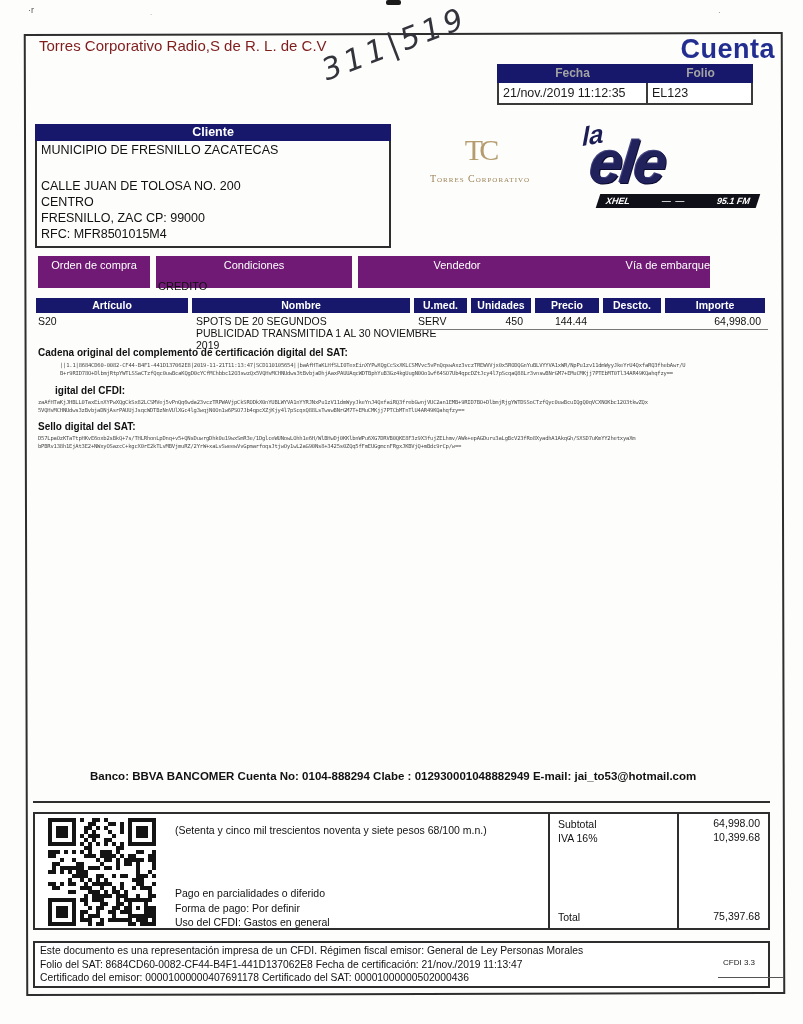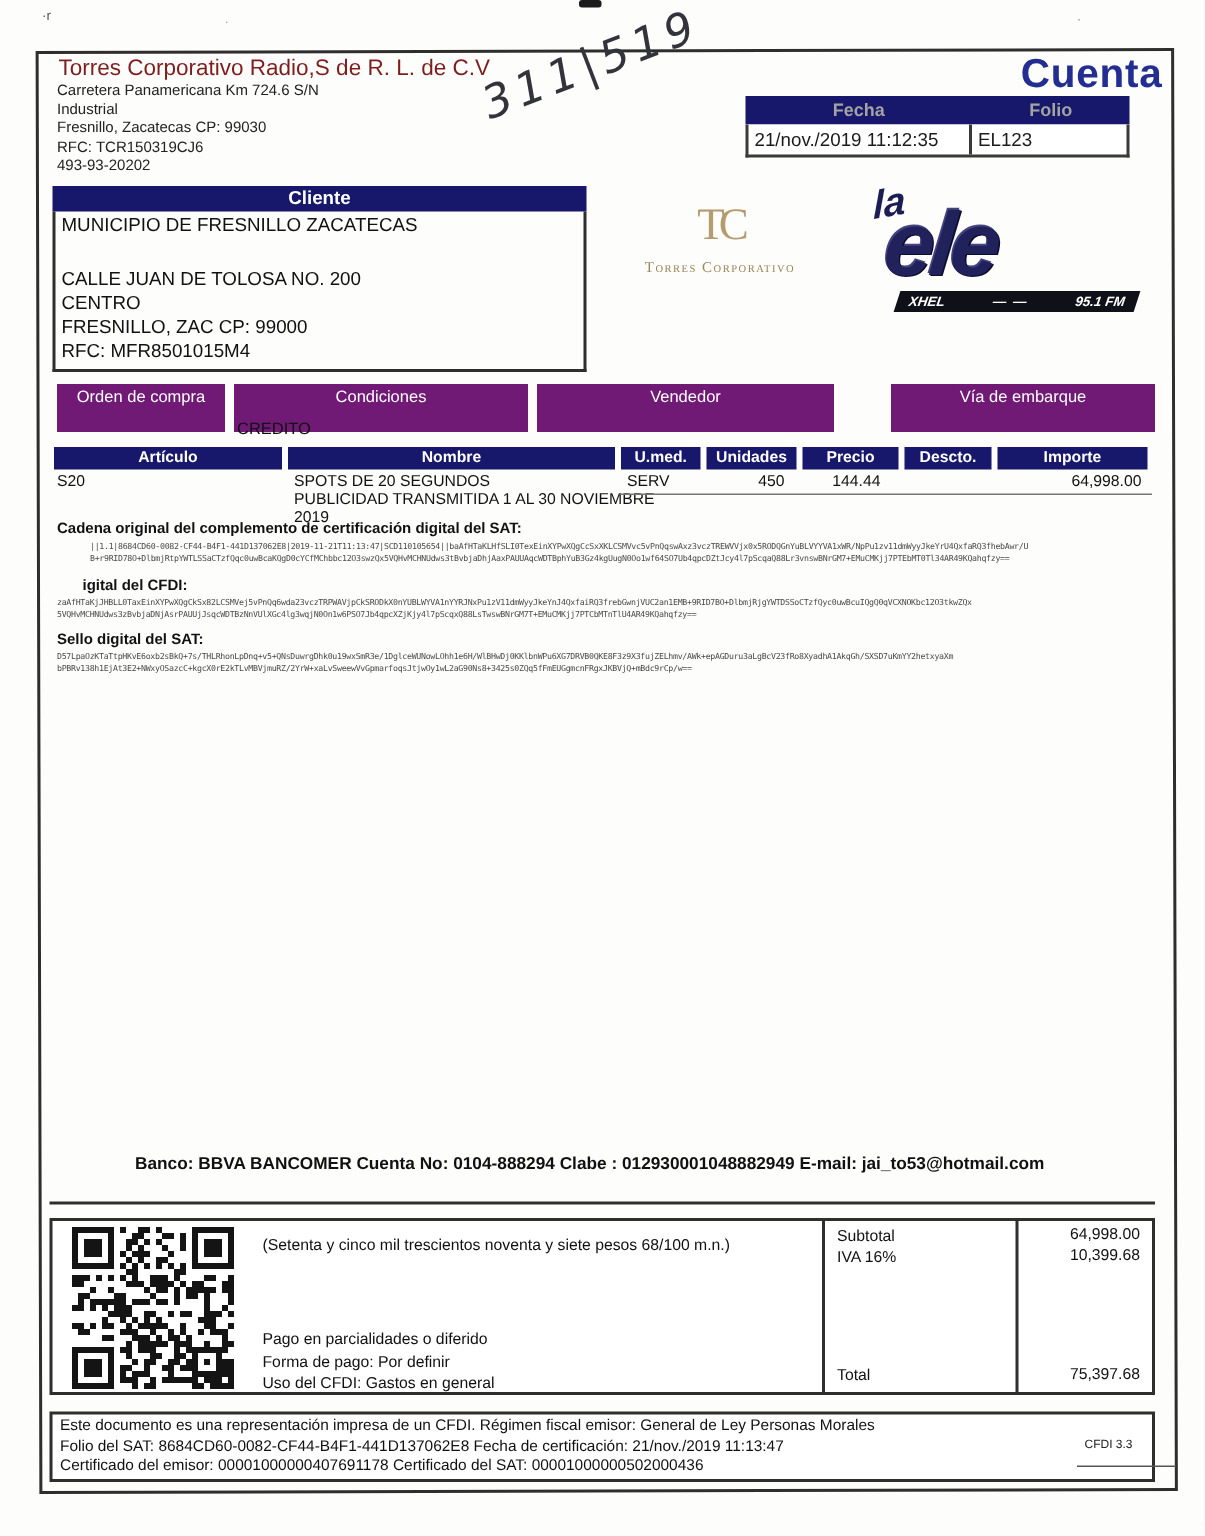--- a/index.html
+++ b/index.html
@@ -99,27 +99,20 @@
 <div class="page">
 
   <div class="abs sheet-border"></div>
 
   <div class="abs blob-top"></div>
   <div class="abs mark-tl">·r</div>
   <div class="abs mark-l2">.</div>
   <div class="abs mark-tr">·</div>
 
   <div class="abs emitter-name">Torres Corporativo Radio,S de R. L. de C.V</div>
-  <div class="abs emitter-lines">
-    <div>Carretera Panamericana Km 724.6 S/N</div>
-    <div>Industrial</div>
-    <div>Fresnillo, Zacatecas CP: 99030</div>
-    <div>RFC: TCR150319CJ6</div>
-    <div>493-93-20202</div>
-  </div>
 
   <div class="abs handwriting">311|519</div>
 
   <div class="abs factura-title">Cuenta</div>
   <div class="abs ff-table">
     <div class="ff-head">
       <div class="c1">Fecha</div>
       <div class="c2">Folio</div>
     </div>
     <div class="ff-vals">
@@ -150,21 +143,21 @@
     <div class="laele-band">
       <span>XHEL</span>
       <span class="laele-dashes">— —</span>
       <span>95.1 FM</span>
     </div>
   </div>
 
   <div class="abs obar" style="left:38px;width:112px;">Orden de compra</div>
   <div class="abs obar" style="left:156px;width:196px;">Condiciones</div>
   <div class="abs obar" style="left:358px;width:198px;">Vendedor</div>
-  <div class="abs obar" style="left:594px;width:176px;">Vía de embarque</div>
+  <div class="abs obar" style="left:534px;width:176px;text-align:right;">Vía de embarque</div>
   <div class="abs credito">CREDITO</div>
 
   <div class="abs ibar" style="left:36px;width:152px;">Artículo</div>
   <div class="abs ibar" style="left:192px;width:218px;">Nombre</div>
   <div class="abs ibar" style="left:414px;width:53px;">U.med.</div>
   <div class="abs ibar" style="left:471px;width:60px;">Unidades</div>
   <div class="abs ibar" style="left:535px;width:64px;">Precio</div>
   <div class="abs ibar" style="left:603px;width:58px;">Descto.</div>
   <div class="abs ibar" style="left:665px;width:100px;">Importe</div>
 

